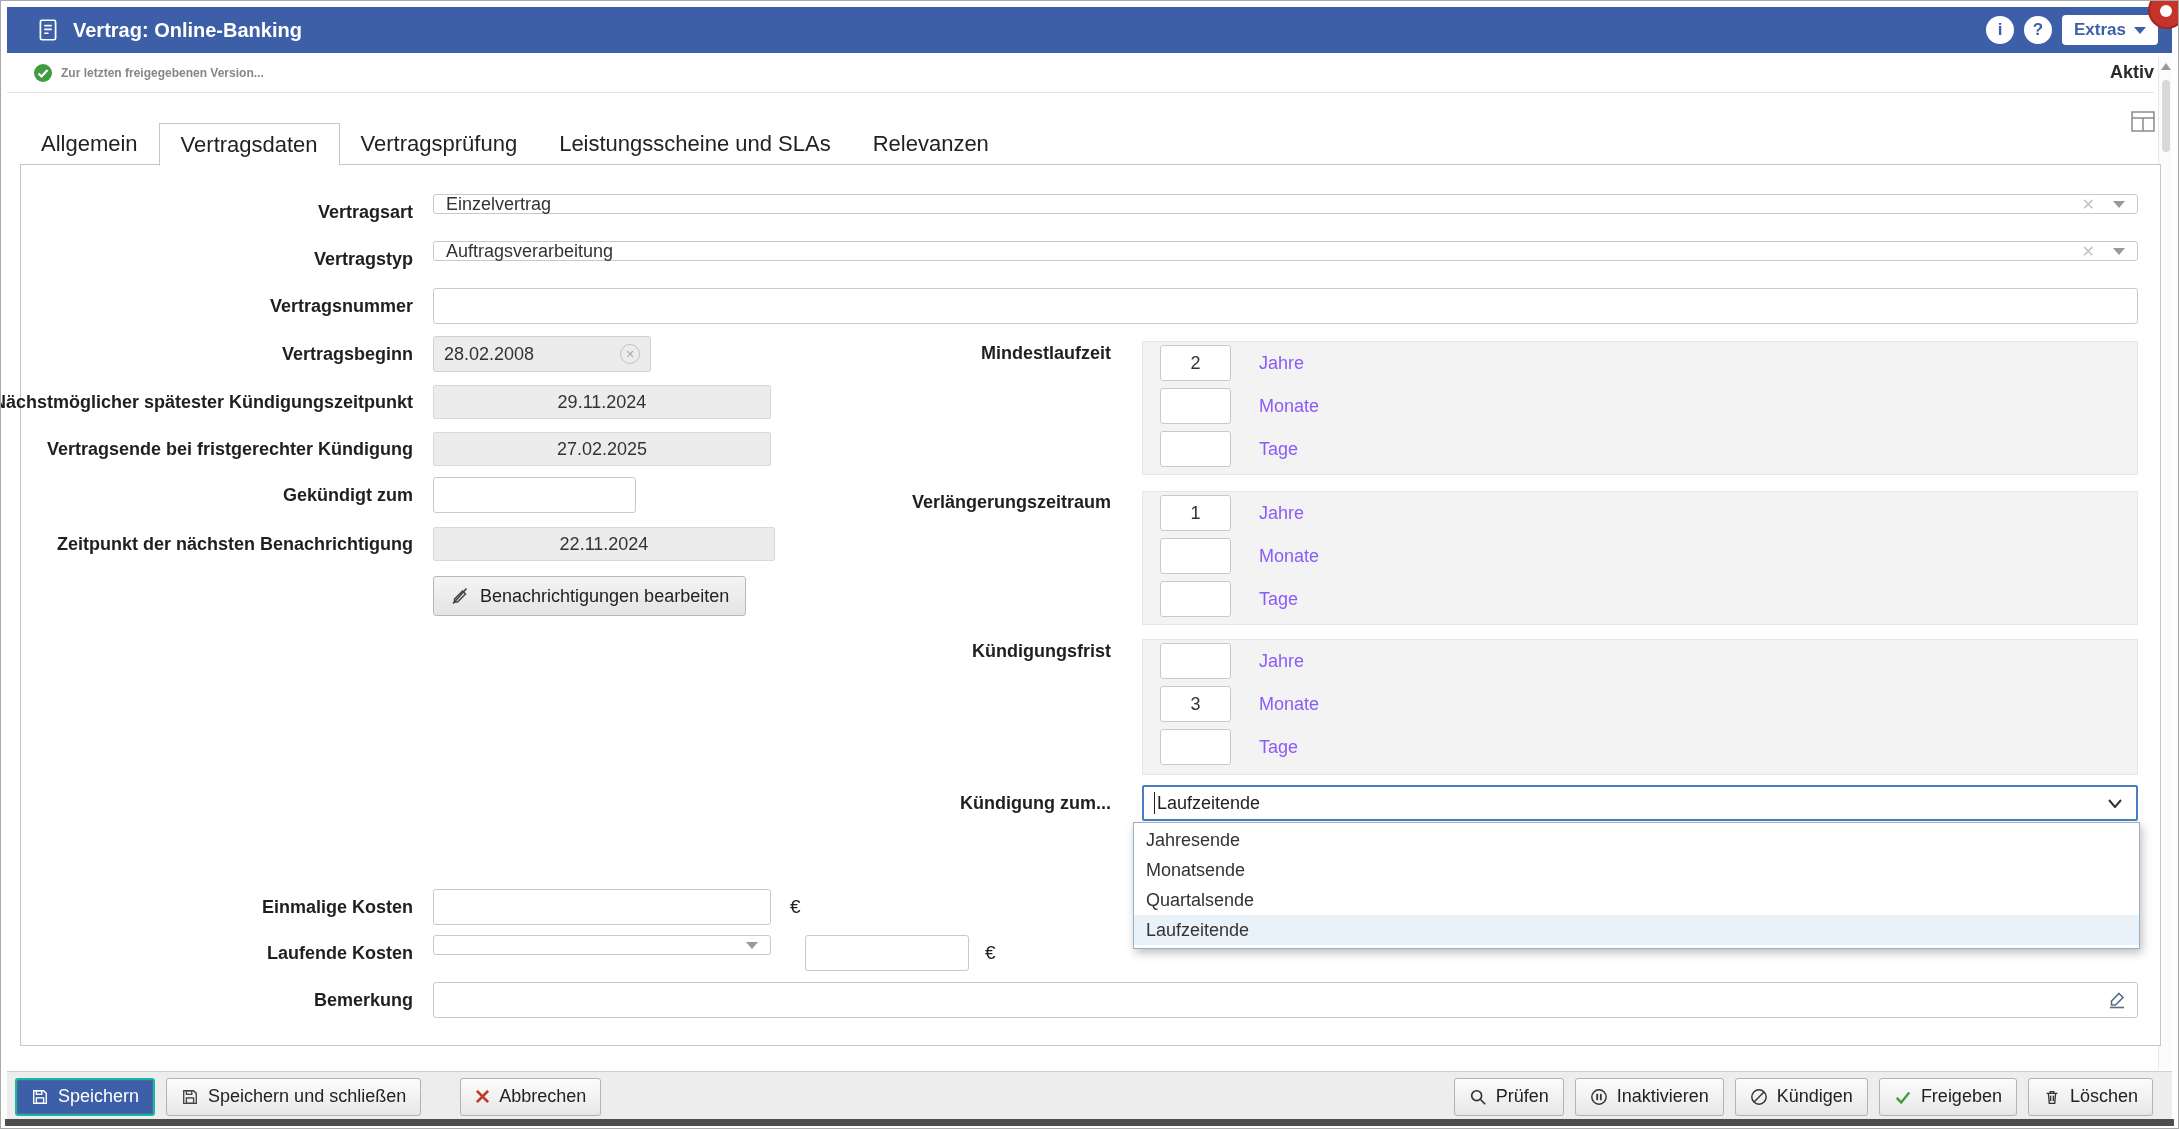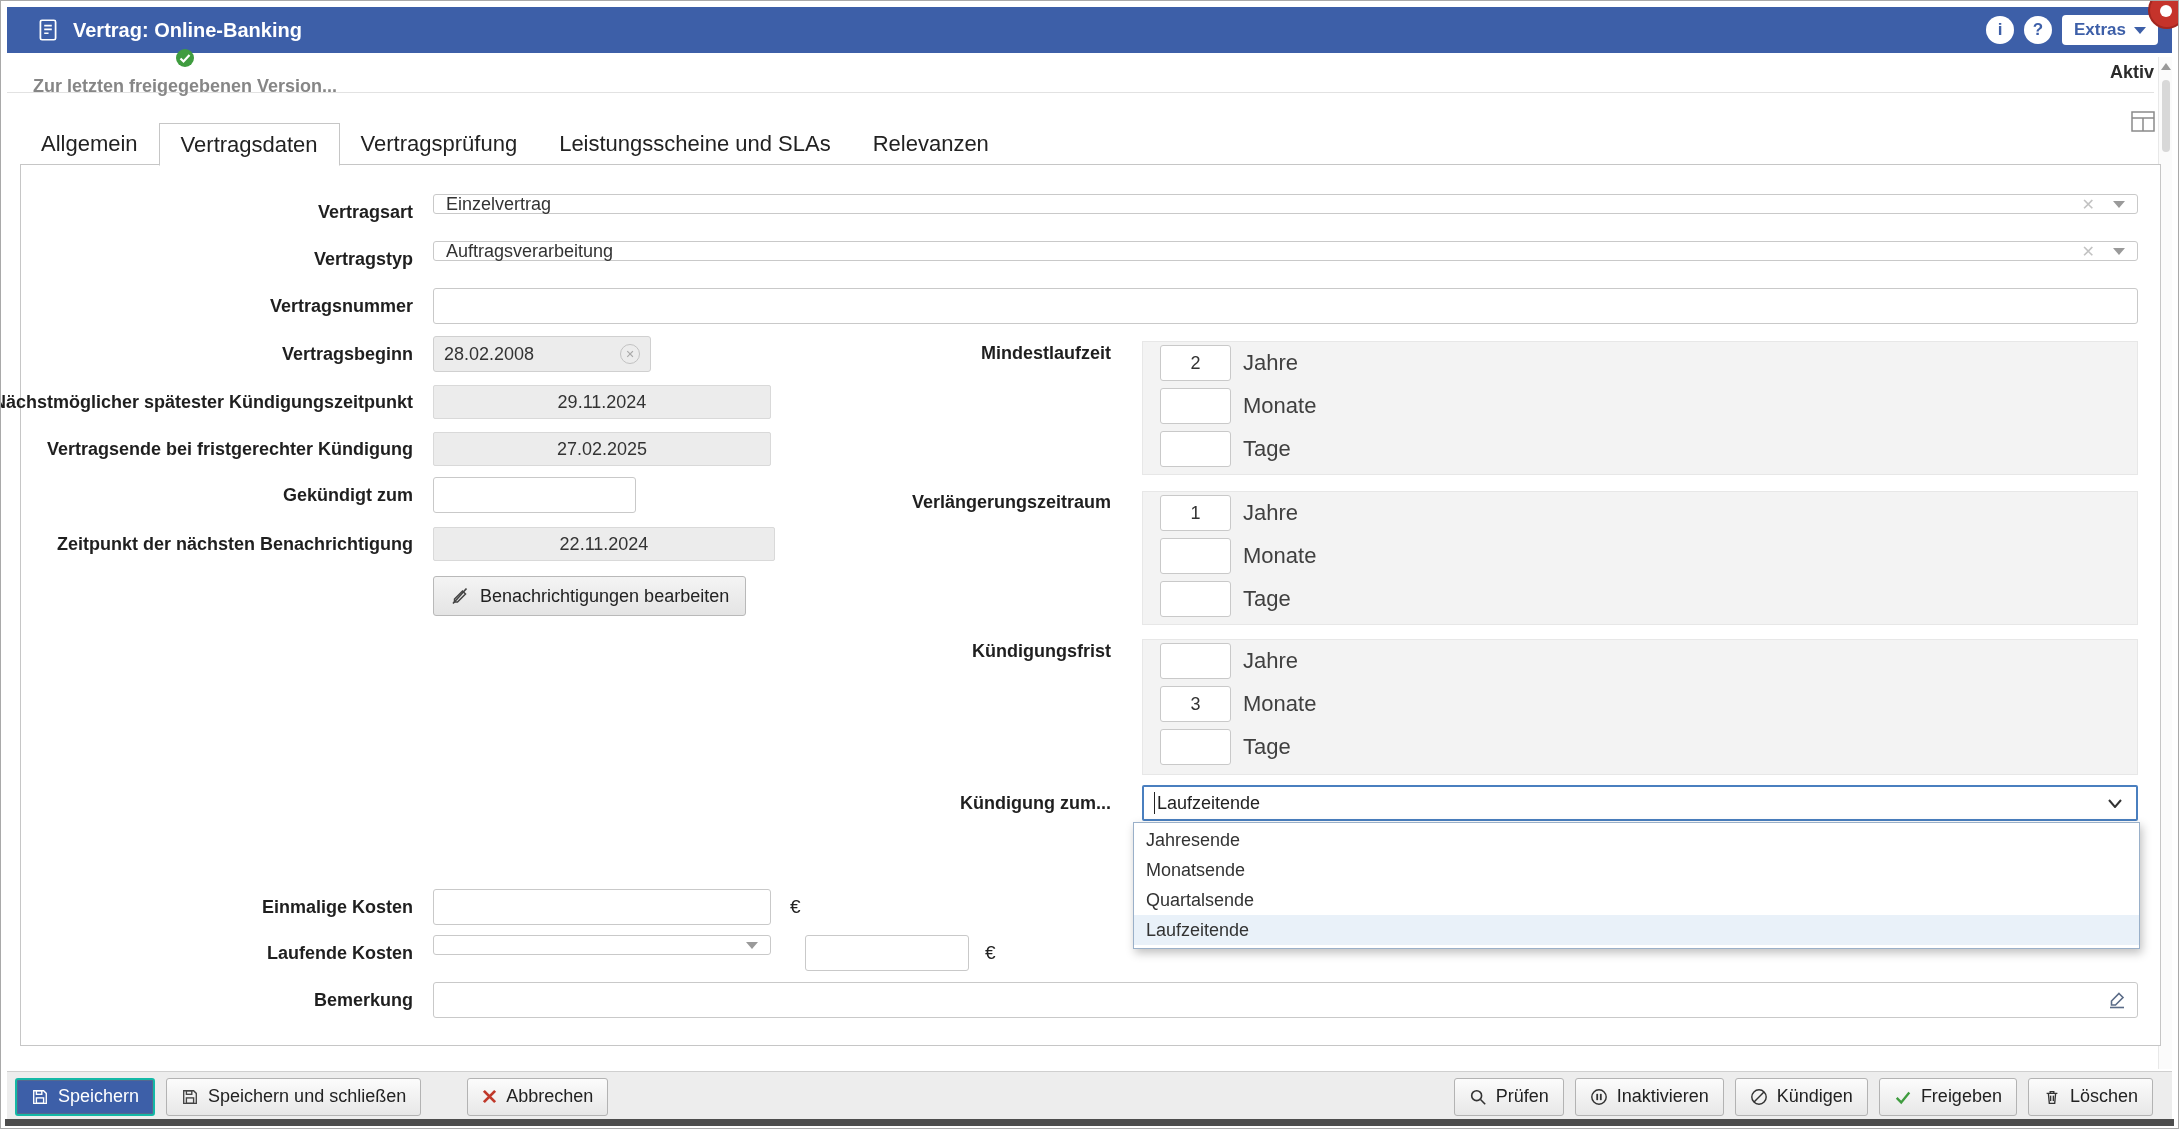--- a/index.html
+++ b/index.html
@@ -20,21 +20,21 @@
   .caret-down { width:0; height:0; border-left:6px solid transparent; border-right:6px solid transparent;
                 border-top:7px solid var(--header-blue,#3d5fa8); }
   .badge { position:absolute; top:-10px; right:-8px; width:38px; height:38px; border-radius:50%;
            background:#c5332b; border:2px solid #a32620; z-index:50; }
   .badge::after { content:""; position:absolute; left:10px; top:12px; width:12px; height:12px; border-radius:50%; background:#fff; }
 
   
   .statusbar { position:absolute; left:6px; right:24px; top:52px; height:40px; background:#fff;
                border-bottom:1px solid #e2e2e2; display:flex; align-items:center; }
   .version-link { display:flex; align-items:center; gap:8px; margin-left:26px; color:#868686;
-                  font-weight:bold; font-size:18px; cursor:pointer;flex-direction:column; }
+                  font-weight:bold; font-size:12px; cursor:pointer; }
   .status-txt { margin-left:auto; font-weight:bold; font-size:18px; color:#2b2b2b; }
 
   
   .tabs { position:absolute; left:19px; top:122px; height:42px; display:flex; z-index:5; }
   .tab { padding:0 21px; line-height:42px; font-size:22px; color:#222; cursor:pointer; }
   .tab.active { background:#fff; border:1px solid #c6c6c6; border-bottom:1px solid #fff; height:43px; }
   .layout-ic { position:absolute; left:2130px; top:110px; cursor:pointer; z-index:5; }
 
   
   .cbox { position:absolute; left:19px; top:163px; width:2141px; height:882px;
@@ -62,21 +62,21 @@
                background:linear-gradient(#f4f4f4,#e4e4e4); border:1px solid #b9b9b9; border-radius:3px;
                display:inline-flex; align-items:center; gap:10px; font-size:18px; color:#222;
                font-family:"Liberation Sans",sans-serif; cursor:pointer;text-align:right; }
 
   
   .dpanel { position:absolute; left:1121px; width:996px; background:#f3f3f3; border:1px solid #e7e7e7;
             padding:3px 0 0 17px; }
   .drow { display:flex; align-items:center; height:36px; margin-bottom:7px; }
   .num { width:71px; height:36px; border:1px solid #c9c9c9; border-radius:3px; text-align:center;
          font-family:"Liberation Sans",sans-serif; font-size:18px; color:#333; outline:none; }
-  .unit { margin-left:12px; font-size:22px; color:#404040; }
+  .unit { margin-left:28px; font-size:18px; color:#8b5cf6; }
 
   
   .combo-open { position:absolute; left:1121px; top:620px; width:996px; height:36px; background:#fff;
                 border:2px solid #4a7fbf; border-radius:2px; display:flex; align-items:center;
                 padding:0 10px; font-size:18px; color:#222; cursor:text; }
   .tcaret { width:1px; height:22px; background:#222; margin-right:2px; }
   .combo-open .val { flex:1; }
   .chev-dark { width:14px; height:9px; margin-right:4px; }
   .dlist { position:absolute; left:1112px; top:657px; width:1007px; background:#fff;
            border:1px solid #9ab0c9; box-shadow:2px 4px 9px rgba(0,0,0,.25); z-index:20; padding:2px 0 3px; }
@@ -92,21 +92,21 @@
   .note-field .val { flex:1; }
 
   
   .footer { position:absolute; left:6px; right:6px; top:1070px; height:50px; background:#ededed;
             border-top:1px solid #cfcfcf; display:flex; align-items:center; padding:0 8px; }
   .btn { display:inline-flex; align-items:center; gap:9px; height:38px; padding:0 14px;
          border:1px solid #b3b3b3; border-radius:3px; background:linear-gradient(#fcfcfc,#e7e7e7);
          font-family:"Liberation Sans",sans-serif; font-size:18px; color:#222; cursor:pointer; margin-right:11px; }
   .btn.primary { background:var(--header-blue,#3d5fa8); color:#fff; border:2px solid #14b8a6;
                  box-shadow:0 0 0 1px #55688f inset; }
-  .btn.gap { margin-left:35px; }
+  .btn.gap { margin-left:28px; }
   .fspacer { flex:1; }
 
   
   .scroll-track { position:absolute; right:6px; top:56px; width:14px; height:1012px; background:#fbfbfb;
                   border-left:1px solid #e8e8e8; }
   .scroll-up { width:0; height:0; border-left:5px solid transparent; border-right:5px solid transparent;
                border-bottom:7px solid #999; margin:6px auto 0; }
   .scroll-thumb { width:8px; height:72px; background:#d8d8d8; border-radius:4px; margin:10px auto 0; cursor:pointer; }
 
   .bottom-strip { position:absolute; left:4px; right:4px; bottom:2px; height:7px; background:#4d4d4d; }

